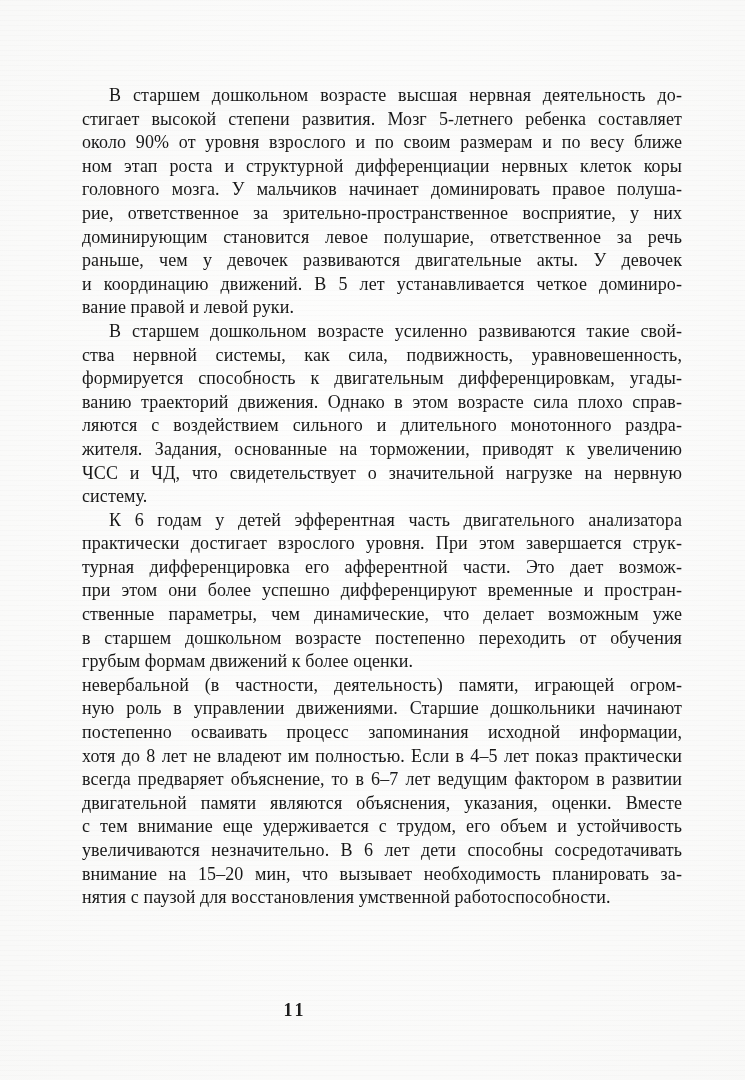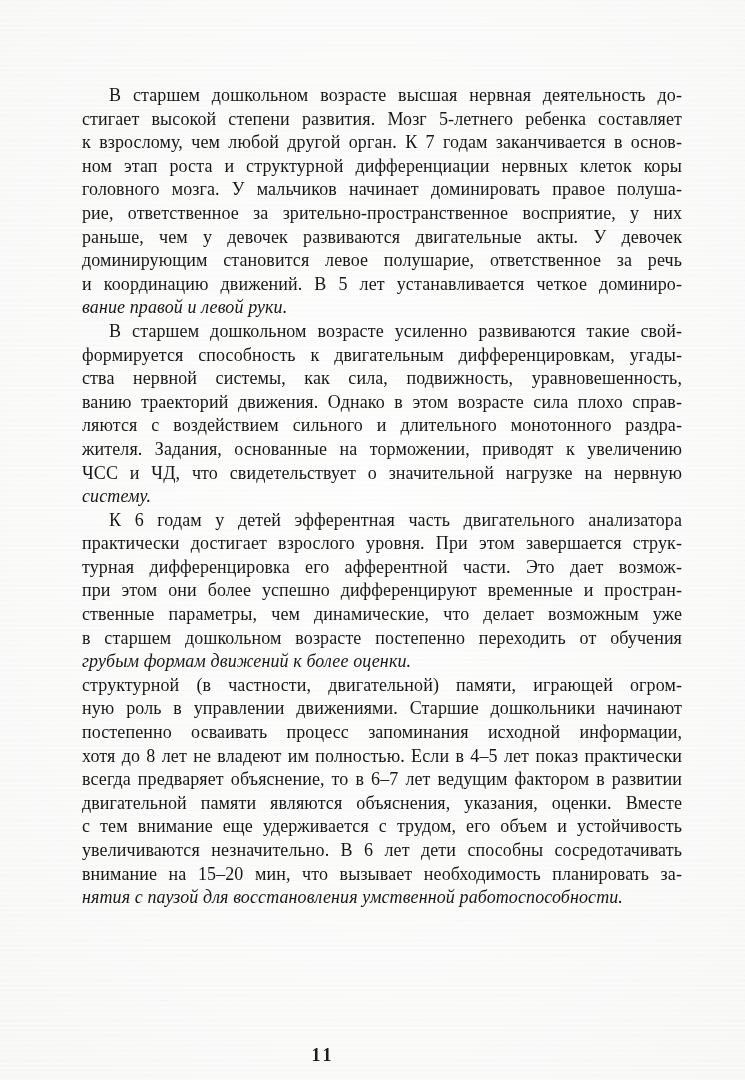--- a/index.html
+++ b/index.html
@@ -35,74 +35,72 @@
     text-align: justify;
     text-align-last: justify;
     white-space: nowrap;
   }
   .line.first {
     padding-left: 27px;
   }
   .line.last {
     text-align-last: left;
     white-space: normal;
-    font-style: italic;
   }
   .page-footer {
     position: absolute;
     left: 0;
-    top: 1045px;
+    top: 1000px;
     width: 590px;
     text-align: center;
-    padding-left: 28px;
   }
   .page-number {
     font-size: 18px;
     font-weight: bold;
     letter-spacing: 3px;
     color: #1c1c1c;
   }
 </style>
 </head>
 <body>
 
 <main class="text-block">
     <div class="paragraph">
       <div class="line first">В старшем дошкольном возрасте высшая нервная деятельность до-</div>
       <div class="line">стигает высокой степени развития. Мозг 5-летнего ребенка составляет</div>
-      <div class="line">к взрослому, чем любой другой орган. К 7 годам заканчивается в основ-</div>
+      <div class="line">около 90% от уровня взрослого и по своим размерам и по весу ближе</div>
       <div class="line">ном этап роста и структурной дифференциации нервных клеток коры</div>
       <div class="line">головного мозга. У мальчиков начинает доминировать правое полуша-</div>
       <div class="line">рие, ответственное за зрительно-пространственное восприятие, у них</div>
+      <div class="line">доминирующим становится левое полушарие, ответственное за речь</div>
       <div class="line">раньше, чем у девочек развиваются двигательные акты. У девочек</div>
-      <div class="line">доминирующим становится левое полушарие, ответственное за речь</div>
       <div class="line">и координацию движений. В 5 лет устанавливается четкое доминиро-</div>
       <div class="line last">вание правой и левой руки.</div>
     </div>
     <div class="paragraph">
       <div class="line first">В старшем дошкольном возрасте усиленно развиваются такие свой-</div>
+      <div class="line">ства нервной системы, как сила, подвижность, уравновешенность,</div>
       <div class="line">формируется способность к двигательным дифференцировкам, угады-</div>
-      <div class="line">ства нервной системы, как сила, подвижность, уравновешенность,</div>
       <div class="line">ванию траекторий движения. Однако в этом возрасте сила плохо справ-</div>
       <div class="line">ляются с воздействием сильного и длительного монотонного раздра-</div>
       <div class="line">жителя. Задания, основанные на торможении, приводят к увеличению</div>
       <div class="line">ЧСС и ЧД, что свидетельствует о значительной нагрузке на нервную</div>
       <div class="line last">систему.</div>
     </div>
     <div class="paragraph">
       <div class="line first">К 6 годам у детей эфферентная часть двигательного анализатора</div>
       <div class="line">практически достигает взрослого уровня. При этом завершается струк-</div>
       <div class="line">турная дифференцировка его афферентной части. Это дает возмож-</div>
       <div class="line">при этом они более успешно дифференцируют временные и простран-</div>
       <div class="line">ственные параметры, чем динамические, что делает возможным уже</div>
       <div class="line">в старшем дошкольном возрасте постепенно переходить от обучения</div>
       <div class="line last">грубым формам движений к более оценки.</div>
     </div>
     <div class="paragraph">
-      <div class="line">структурной (в частности, двигательной) памяти, играющей огром-</div>
+      <div class="line">невербальной (в частности, деятельность) памяти, играющей огром-</div>
       <div class="line">ную роль в управлении движениями. Старшие дошкольники начинают</div>
       <div class="line">постепенно осваивать процесс запоминания исходной информации,</div>
       <div class="line">хотя до 8 лет не владеют им полностью. Если в 4–5 лет показ практически</div>
       <div class="line">всегда предваряет объяснение, то в 6–7 лет ведущим фактором в развитии</div>
       <div class="line">двигательной памяти являются объяснения, указания, оценки. Вместе</div>
       <div class="line">с тем внимание еще удерживается с трудом, его объем и устойчивость</div>
       <div class="line">увеличиваются незначительно. В 6 лет дети способны сосредотачивать</div>
       <div class="line">внимание на 15–20 мин, что вызывает необходимость планировать за-</div>
       <div class="line last">нятия с паузой для восстановления умственной работоспособности.</div>
     </div>

